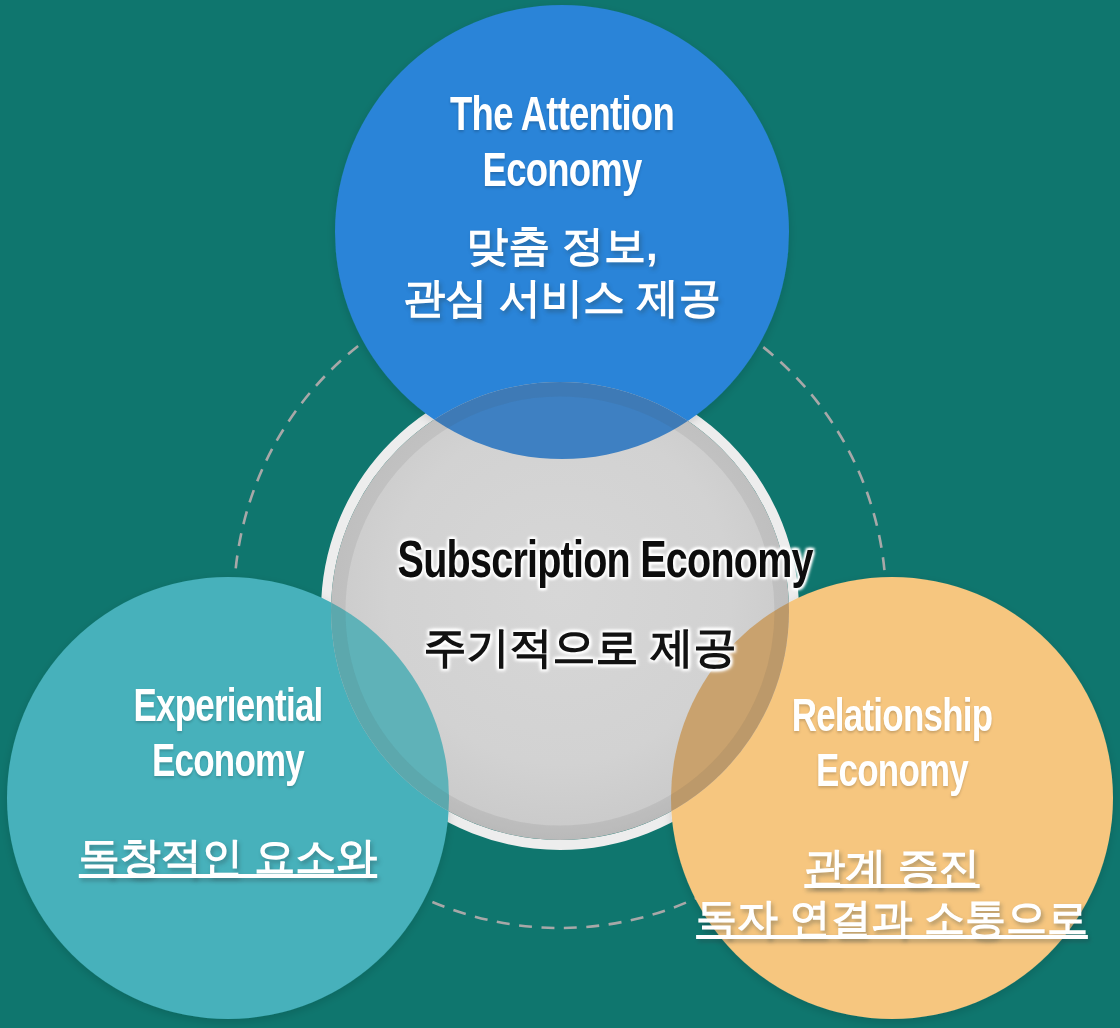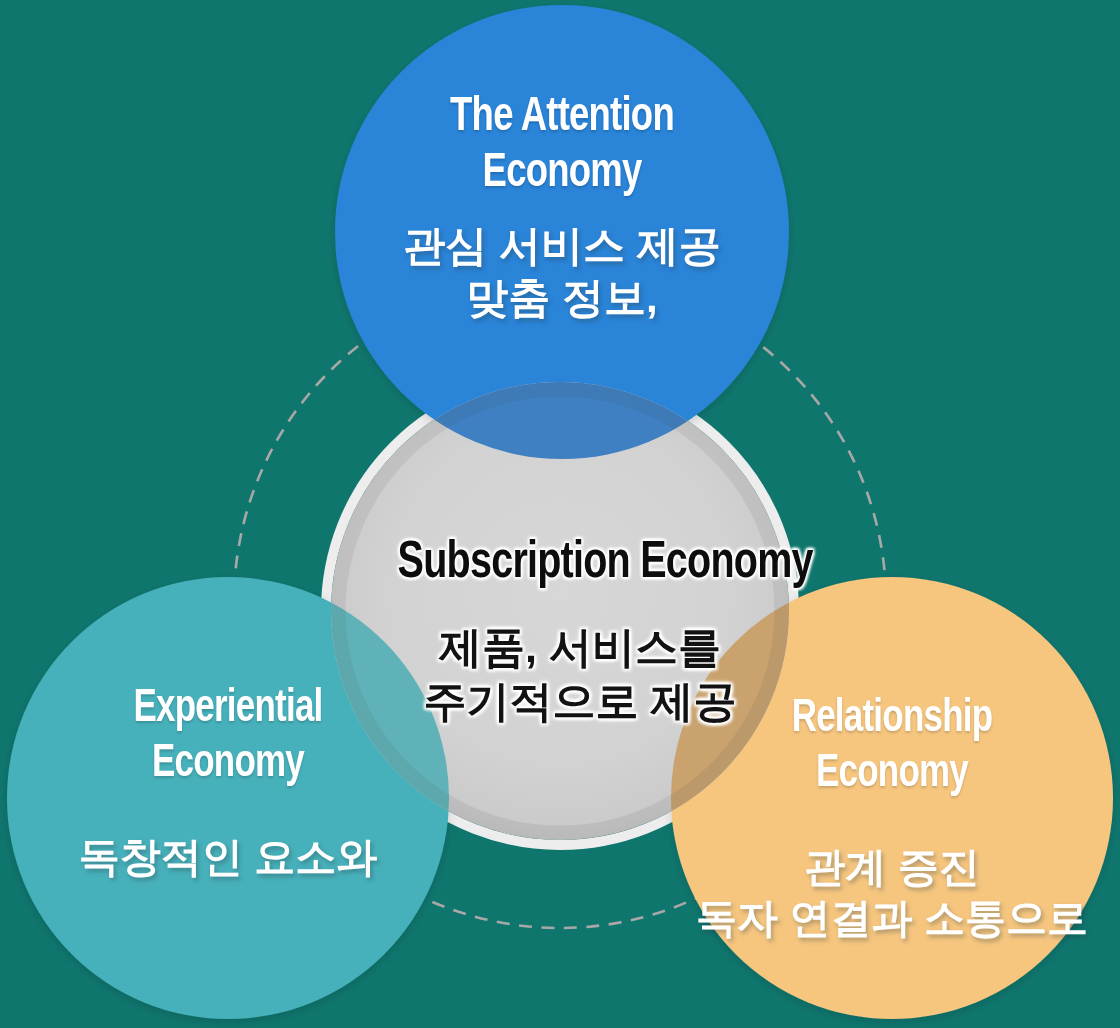--- a/index.html
+++ b/index.html
@@ -48,21 +48,21 @@
     font-weight: bold;
     letter-spacing: 0px;
   }
   .ko-white {
     color: #ffffff;
     font-size: 41px;
     line-height: 51px;
     text-shadow: 2px 3px 4px rgba(40,60,65,0.35);
   }
   .label-top .ko-white { font-size: 42px; line-height: 52px; margin-top: 22px; }
-  .label-left .ko-white, .label-right .ko-white { margin-top: 44px; }
+  .label-left .ko-white, .label-right .ko-white { margin-top: 44px; text-decoration: underline; }
   .ko-black {
     color: #121212;
     font-size: 43px;
     line-height: 54px;
     margin-top: 30px;
     text-shadow:
       0 0 3px #ffffff, 0 0 6px #ffffff,
       2px 2px 3px #ffffff, -2px -2px 3px #ffffff,
       2px -2px 3px #ffffff, -2px 2px 3px #ffffff;
   }
@@ -111,31 +111,30 @@
       <circle cx="560" cy="611" r="222" fill="none" stroke="rgba(70,70,70,0.09)" stroke-width="15"></circle>
     </g>
   </svg>
 
   <div class="label label-top">
     <div class="en en-white">
       <span class="line">The Attention</span>
       <span class="line">Economy</span>
     </div>
     <div class="ko ko-white">
+      <span class="line">맞춤 정보,</span>
       <span class="line">관심 서비스 제공</span>
-      <span class="line">맞춤 정보,</span>
     </div>
   </div>
 
   <div class="label label-center">
     <div class="en en-black">
       <span class="line">Subscription Economy</span>
     </div>
     <div class="ko ko-black">
-      <span class="line">제품, 서비스를</span>
       <span class="line">주기적으로 제공</span>
     </div>
   </div>
 
   <div class="label label-left">
     <div class="en en-white">
       <span class="line">Experiential</span>
       <span class="line">Economy</span>
     </div>
     <div class="ko ko-white">

